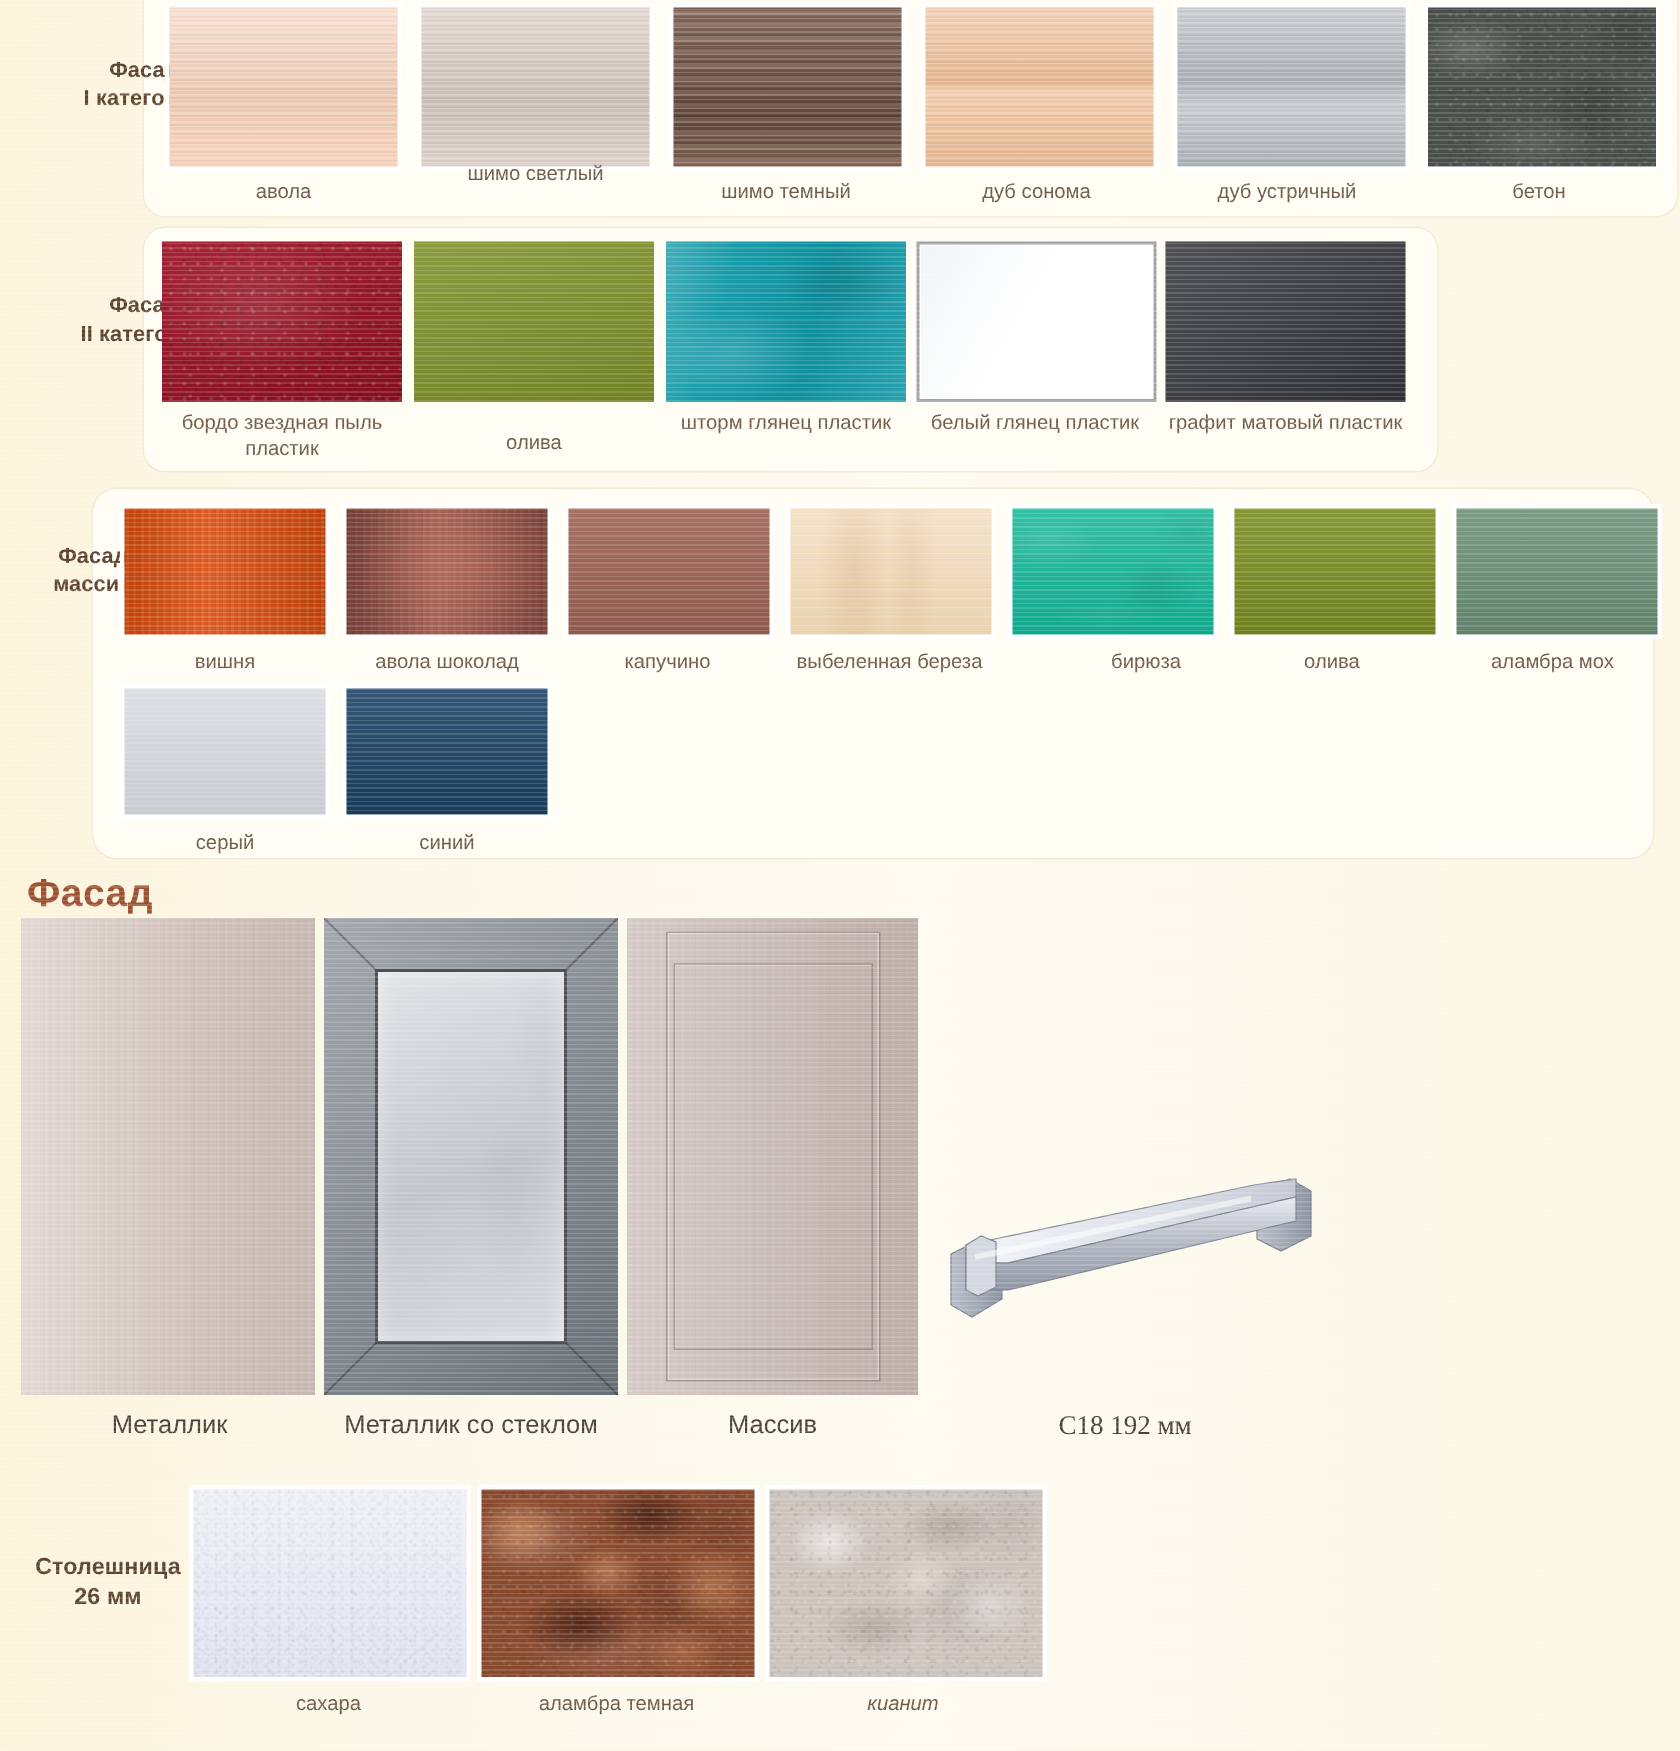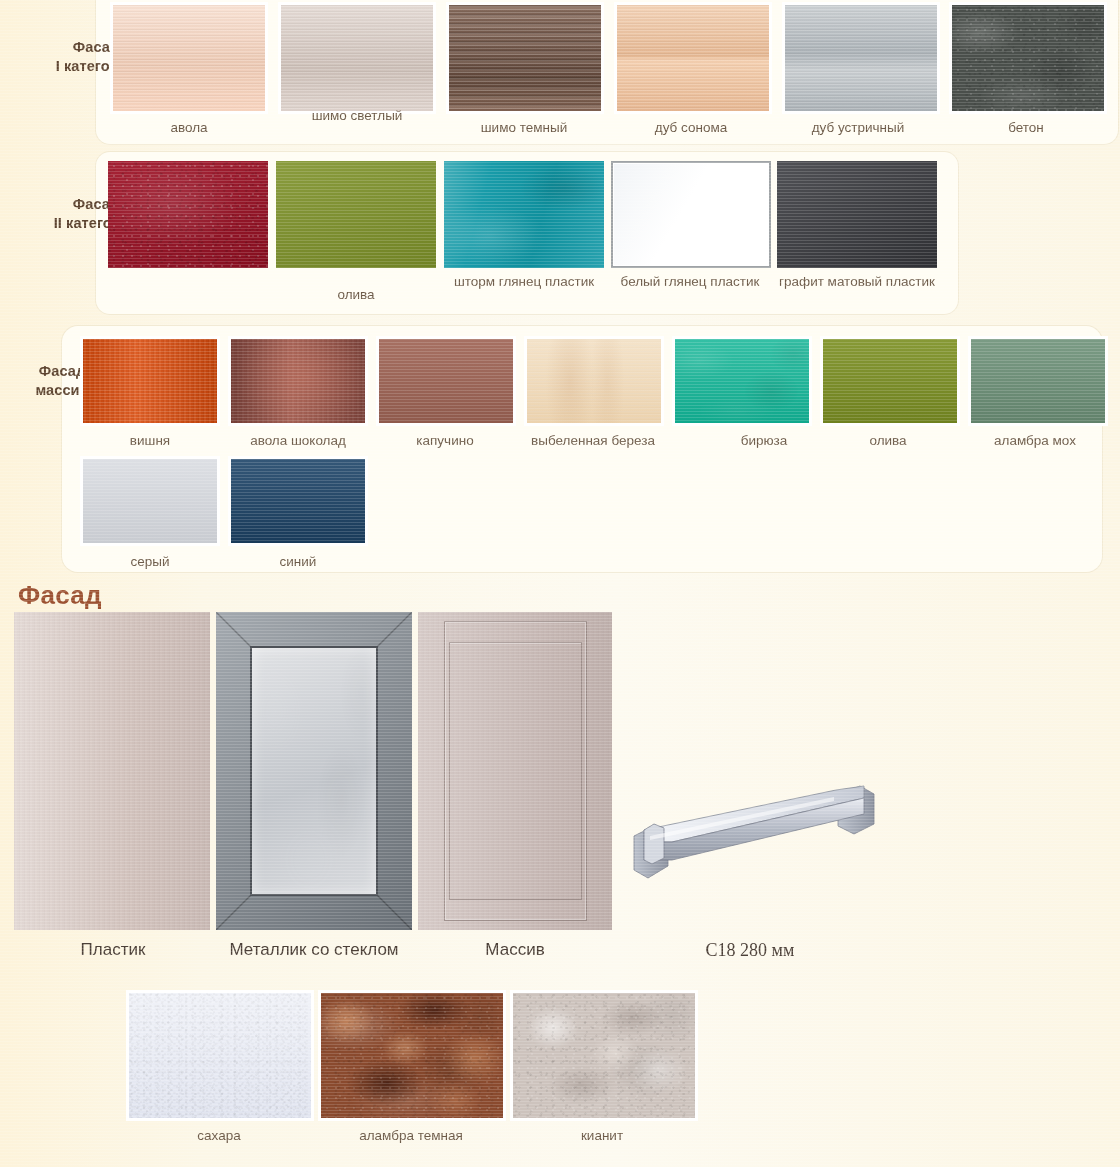--- a/index.html
+++ b/index.html
@@ -214,20 +214,23 @@
     <div>Фасад</div>
     <div>II категория</div>
   </div>
 
   <div class="swatch" style="left:108px; top:161px; width:160px; height:107px;">
     <div class="sw-img" style="background:#9e1024;">
       <div class="tex speck" style="opacity:.75"></div>
       <div class="tex" style="background-image:radial-gradient(ellipse 60% 60% at 40% 40%,rgba(255,255,255,.10),transparent 70%),linear-gradient(160deg,rgba(255,255,255,.08),rgba(0,0,0,.16));"></div>
     </div>
   </div>
+  <div class="sw-cap two" style="left:188px; top:274px;">
+    <span>бордо звездная пыль пластик</span>
+  </div>
 
   <div class="swatch" style="left:276px; top:161px; width:160px; height:107px;">
     <div class="sw-img" style="background:#7d9128;">
       <div class="tex" style="background-image:linear-gradient(165deg,rgba(255,255,255,.10),rgba(0,0,0,.10));"></div>
     </div>
   </div>
   <div class="sw-cap" style="left:356px; top:287px;">олива</div>
 
   <div class="swatch" style="left:444px; top:161px; width:160px; height:107px;">
     <div class="sw-img" style="background:#0f97a5;">
@@ -332,21 +335,21 @@
   <div class="sw-cap" style="left:298px; top:554px;">синий</div>
 
   <div class="sec-head" style="left:18px; top:580px;">Фасад</div>
 
   <div class="door" style="left:14px; top:612px; width:196px; height:318px;">
     <div class="sw-img" style="background:#d7c8c2;">
       <div class="tex grain-v" style="opacity:.5"></div>
       <div class="tex" style="background-image:linear-gradient(to right,rgba(255,255,255,.30),rgba(190,170,165,.20) 60%,rgba(150,130,128,.22));"></div>
     </div>
   </div>
-  <div class="door-cap" style="left:113px; top:940px;">Пластик</div>
+  <div class="door-cap" style="left:113px; top:940px;">Металлик</div>
 
   <div class="door" style="left:216px; top:612px; width:196px; height:318px;">
     <div class="sw-img" style="background:#7f878f;">
       <div class="tex" style="background-image:linear-gradient(135deg,rgba(255,255,255,.28),rgba(0,0,0,.18));"></div>
 
       <svg viewBox="0 0 196 318" width="196" height="318" style="position:absolute;inset:0;">
         <path d="M0 0 L38 38 M196 0 L158 38 M0 318 L38 280 M196 318 L158 280" stroke="rgba(0,0,0,.28)" stroke-width="1.4" fill="none"></path>
       </svg>
 
       <div style="position:absolute;left:34px;top:34px;right:34px;bottom:34px;
@@ -400,22 +403,26 @@
 
       <path d="M24 50 L216 10 L244 6 L244 18 L52 62 L24 62 Z" fill="url(#hgTop)" stroke="#858b98" stroke-width=".8"></path>
 
       <path d="M24 62 L52 62 L244 18 L244 34 L52 80 L24 80 Z" fill="url(#hg)" stroke="#7c828f" stroke-width=".8"></path>
 
       <path d="M24 50 L24 80 L32 84 L44 78 L44 48 L34 44 Z" fill="#d4d8e0" stroke="#7c828f" stroke-width=".8"></path>
 
       <path d="M30 56 L214 17 L214 21 L30 60 Z" fill="rgba(255,255,255,.55)"></path>
     </svg>
   </div>
-  <div class="door-cap" style="left:750px; top:940px; font-family:'Liberation Serif',serif; font-size:18px;">С18 280 мм</div>
-
+  <div class="door-cap" style="left:750px; top:940px; font-family:'Liberation Serif',serif; font-size:18px;">С18 192 мм</div>
+
+  <div class="row-label" style="left:0px; top:1035px; width:144px; font-size:15.5px;">
+    <div>Столешница</div>
+    <div>26 мм</div>
+  </div>
 
   <div class="swatch" style="left:126px; top:990px; width:188px; height:131px; border:3px solid #fff;">
     <div class="sw-img" style="background:#e6e9f3;">
       <div class="tex speck" style="opacity:.45"></div>
       <div class="tex speck" style="opacity:.35; background-size:7px 6px,9px 8px,6px 7px,11px 9px,8px 7px,5px 6px,12px 8px;"></div>
       <div class="tex" style="background-image:linear-gradient(to bottom,rgba(255,255,255,.40),rgba(210,215,230,.25));"></div>
     </div>
   </div>
   <div class="sw-cap" style="left:219px; top:1128px;">сахара</div>
 
@@ -439,15 +446,15 @@
       <div class="tex mottle" style="opacity:.45"></div>
       <div class="tex" style="background-image:
         radial-gradient(ellipse 20% 24% at 22% 28%, rgba(255,255,255,.55), transparent 70%),
         radial-gradient(ellipse 24% 20% at 66% 20%, rgba(150,138,132,.50), transparent 72%),
         radial-gradient(ellipse 22% 26% at 80% 62%, rgba(255,255,255,.40), transparent 72%),
         radial-gradient(ellipse 26% 22% at 38% 74%, rgba(150,138,132,.45), transparent 72%),
         radial-gradient(ellipse 18% 22% at 56% 48%, rgba(235,228,222,.55), transparent 72%);"></div>
       <div class="tex speck" style="opacity:.55"></div>
     </div>
   </div>
-  <div class="sw-cap" style="left:602px; top:1128px;">кианит</div>
+  <div class="sw-cap" style="left:602px; top:1128px;font-style:italic;">кианит</div>
 
 </div>
 
 </body></html>

